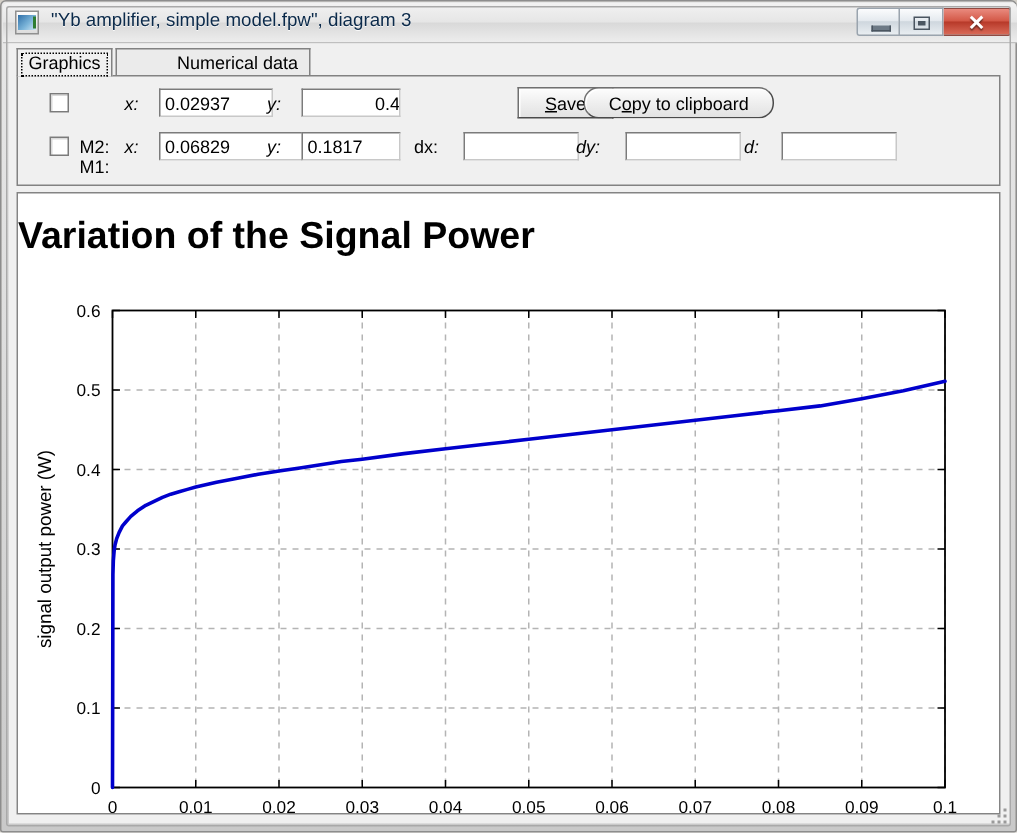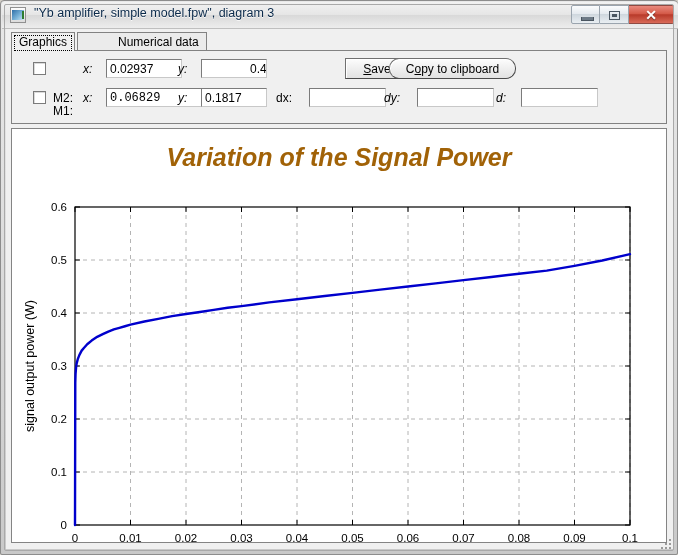--- a/index.html
+++ b/index.html
@@ -209,26 +209,25 @@
     left: 5px; top: 99px;
     width: 656px; height: 415px;
     background: #ffffff;
     border: 1px solid #848484;
     box-sizing: border-box;
     overflow: hidden;
   }
   .plot-title {
     position: absolute;
     left: 0; top: 14px; width: 100%;
-    text-align: center;
+    text-align: left;
     font-size: 25px;
     font-weight: bold;
-    color: #a16207;
+    color: #000000;
     letter-spacing: 0px;
-    font-style: italic;
   }
   .chart-svg {
     position: absolute; left: 0; top: 0;
     width: 656px; height: 415px;
   }
   .axis-text {
     font-family: "Liberation Sans", sans-serif;
     font-size: 11.5px;
     fill: #000;
   }
@@ -296,21 +295,21 @@
         </div>
         <div class="btn" style="left:377px; top:-1px; width:127px;border-radius:10px;">
           <span><span>C</span><u>o</u><span>py to clipboard</span></span>
         </div>
       </div>
 
       <div class="mrow r2">
         <div class="cb" style="left:21px; top:3px;"></div>
         <div class="lbl" style="left:41px; top:3px;">M2:</div>
         <div class="lbl italic" style="left:71px; top:3px;">x:</div>
-        <div class="tf" style="left:82px; top:0px; width:96px;font-family:Liberation Mono, monospace;">0.06829</div>
+        <div class="tf" style="left:82px; top:0px; width:96px;">0.06829</div>
         <div class="lbl italic" style="left:166px; top:3px;">y:</div>
         <div class="tf" style="left:177px; top:0px; width:66px;">0.1817</div>
 
         <div class="lbl" style="left:264px; top:3px;">dx:</div>
         <div class="tf" style="left:285px; top:0px; width:77px;"></div>
         <div class="lbl italic" style="left:372px; top:3px;">dy:</div>
         <div class="tf" style="left:393px; top:0px; width:77px;"></div>
         <div class="lbl italic" style="left:484px; top:3px;">d:</div>
         <div class="tf" style="left:497px; top:0px; width:77px;"></div>
       </div>

